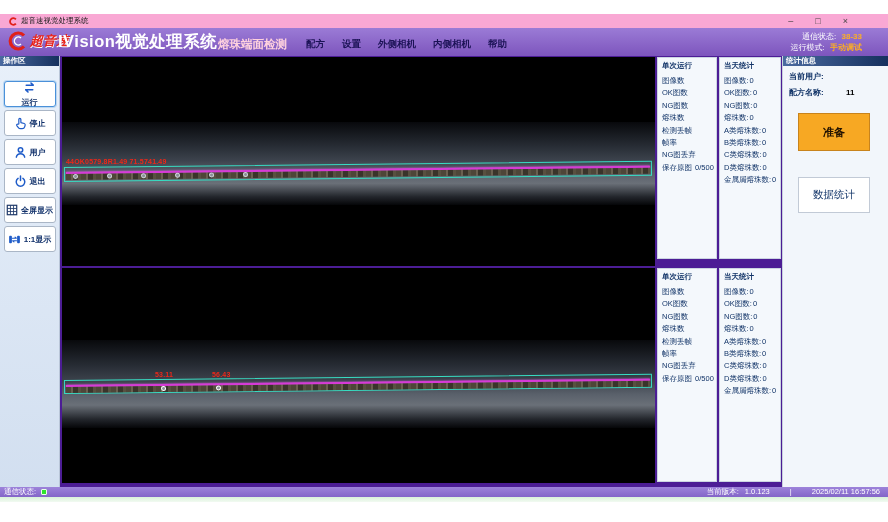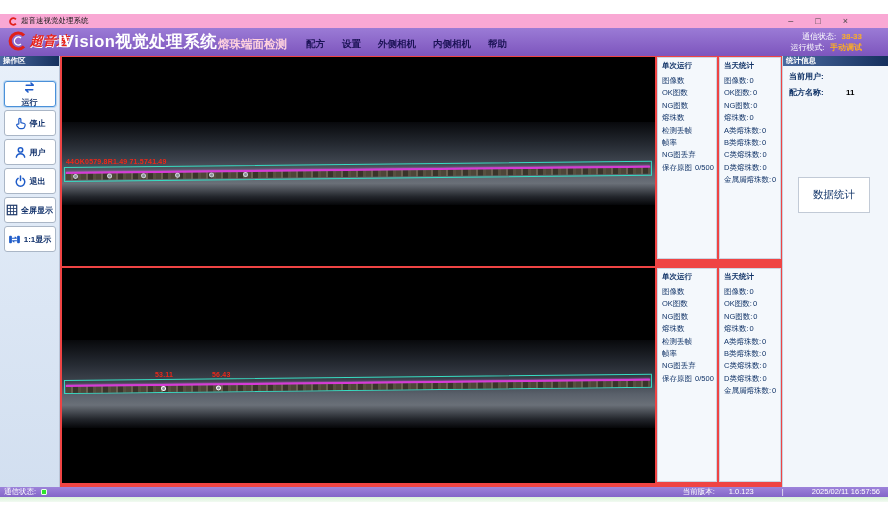--- a/index.html
+++ b/index.html
@@ -23,21 +23,21 @@
   .app-title{position:absolute;left:58px;top:3px;color:#fff;font-weight:bold;font-size:16.5px;letter-spacing:0.5px;}
   .subtitle{position:absolute;left:218px;top:9px;color:#ffd2de;font-weight:bold;font-size:11.5px;}
   .menu{position:absolute;left:306px;bottom:5px;display:flex;gap:17px;
         font-size:9.5px;font-weight:bold;color:#1b1255;}
   .menu span{cursor:default;}
   .device{position:absolute;right:26px;top:3px;font-size:8px;line-height:11px;text-align:right;}
   .device .lbl{color:#ffffff;}
   .device .val{color:#ffb020;font-weight:bold;margin-left:3px;}
 
   
-  .main{position:absolute;left:0;top:56px;width:888px;height:431px;background:#ef4444;}
+  .main{position:absolute;left:0;top:56px;width:888px;height:431px;background:#4c1d95;}
 
   
   .sidebar{position:absolute;left:0;top:0;width:60px;height:431px;
            background:linear-gradient(180deg,#e8f0fa,#d2dff0);border-right:1px solid #b9c6d8;box-sizing:border-box;}
   .panel-head{height:10px;background:linear-gradient(90deg,#4a6aa0,#16305e);color:#fff;
               font-size:7.5px;line-height:10px;padding-left:3px;font-weight:bold;}
   .sb-btns{display:flex;flex-direction:column;align-items:center;gap:3px;padding-top:15px;}
   .sbtn{width:52px;height:26px;background:#ffffff;border:1px solid #aab6c6;border-radius:3px;
         display:flex;align-items:center;justify-content:center;gap:3px;
         font-size:8px;color:#10306a;font-weight:bold;box-sizing:border-box;cursor:default;}
@@ -89,21 +89,21 @@
   .dstat{position:absolute;left:15px;top:121px;width:72px;height:36px;background:#ffffff;
          border:1px solid #c2cad6;display:flex;align-items:center;justify-content:center;
          font-size:10.5px;color:#123468;box-sizing:border-box;cursor:default;}
 
   
   .statusbar{position:absolute;left:0;top:487px;width:888px;height:10px;
              background:linear-gradient(180deg,#9d83da,#8365c8);color:#fff;font-size:7.5px;line-height:10px;}
   .sb-left{position:absolute;left:4px;top:0;display:flex;align-items:center;gap:5px;height:10px;}
   .gsq{display:inline-block;width:6px;height:6px;background:#2de42d;border:1px solid #e8ffe8;
        border-radius:1px;box-sizing:border-box;}
-  .sb-right{position:absolute;right:8px;top:0;height:10px;display:flex;align-items:center;gap:14px;}
+  .sb-right{position:absolute;right:8px;top:0;height:10px;display:flex;align-items:center;gap:6px;}
   .sb-right .sep{margin:0 14px;}
   .greenstrip{position:absolute;left:0;top:497px;width:888px;height:5px;
               background:linear-gradient(180deg,#d9f2d9,#f2faf2);}
 </style>
 </head>
 <body>
 
 <div class="screen">
 
   <div class="titlebar">
@@ -286,20 +286,21 @@
     <div class="info">
       <div class="panel-head">统计信息</div>
       <div class="info-row">
         <span>当前用户:</span>
         <span class="ival"></span>
       </div>
       <div class="info-row">
         <span>配方名称:</span>
         <span class="ival">11</span>
       </div>
+      <div class="prep">准备</div>
       <div class="dstat">数据统计</div>
     </div>
   </div>
 
   <div class="statusbar">
     <div class="sb-left">
       <span>通信状态:</span>
       <span class="gsq"></span>
     </div>
     <div class="sb-right">

